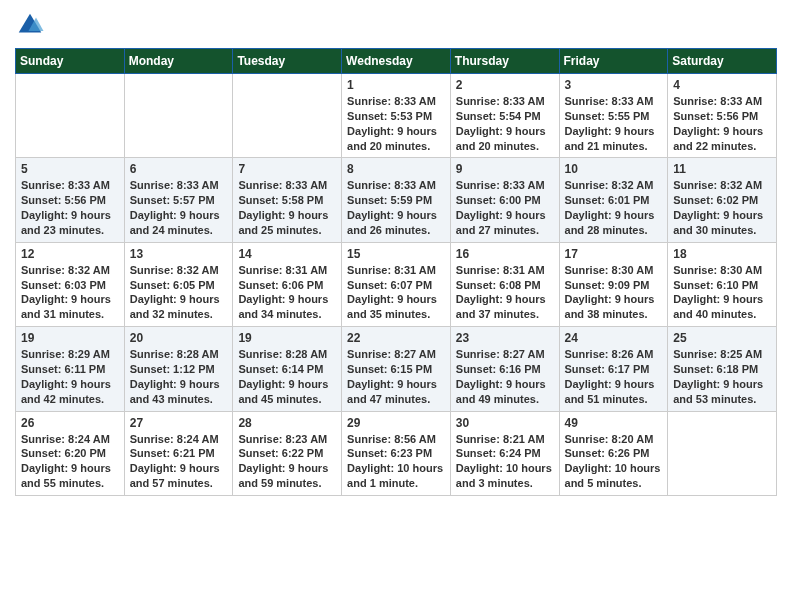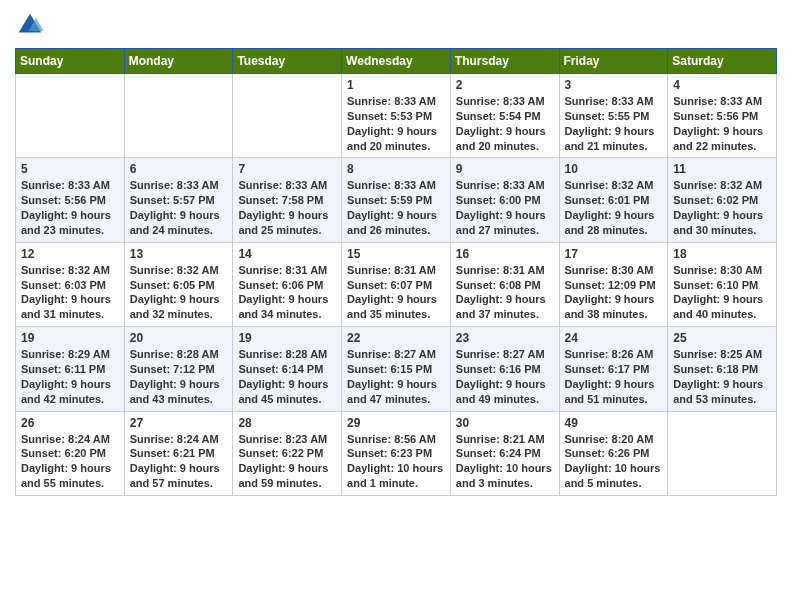--- a/index.html
+++ b/index.html
@@ -52,21 +52,21 @@
     .location {
       font-size: 14px;
       color: #555;
     }
     .calendar {
       width: 100%;
       border-collapse: collapse;
       border: 1px solid #bbb;
     }
     .calendar th {
-      background: #4d7c0f;
+      background: #14532d;
       color: #fff;
       font-size: 12px;
       font-weight: bold;
       padding: 5px 4px;
       text-align: left;
       border: 1px solid #1a5fa8;
     }
     .calendar td {
       width: calc(100% / 7);
       vertical-align: top;
@@ -182,21 +182,21 @@
             <div class="day-info">
               <div>Sunrise: 8:33 AM</div>
               <div>Sunset: 5:57 PM</div>
               <div>Daylight: 9 hours and 24 minutes.</div>
             </div>
           </td>
           <td>
             <div class="day-num">7</div>
             <div class="day-info">
               <div>Sunrise: 8:33 AM</div>
-              <div>Sunset: 7:58 PM</div>
+              <div>Sunset: 5:58 PM</div>
               <div>Daylight: 9 hours and 25 minutes.</div>
             </div>
           </td>
           <td>
             <div class="day-num">8</div>
             <div class="day-info">
               <div>Sunrise: 8:33 AM</div>
               <div>Sunset: 5:59 PM</div>
               <div>Daylight: 9 hours and 26 minutes.</div>
             </div>
@@ -264,21 +264,21 @@
             <div class="day-info">
               <div>Sunrise: 8:31 AM</div>
               <div>Sunset: 6:08 PM</div>
               <div>Daylight: 9 hours and 37 minutes.</div>
             </div>
           </td>
           <td>
             <div class="day-num">17</div>
             <div class="day-info">
               <div>Sunrise: 8:30 AM</div>
-              <div>Sunset: 12:09 PM</div>
+              <div>Sunset: 9:09 PM</div>
               <div>Daylight: 9 hours and 38 minutes.</div>
             </div>
           </td>
           <td>
             <div class="day-num">18</div>
             <div class="day-info">
               <div>Sunrise: 8:30 AM</div>
               <div>Sunset: 6:10 PM</div>
               <div>Daylight: 9 hours and 40 minutes.</div>
             </div>
@@ -290,21 +290,21 @@
             <div class="day-info">
               <div>Sunrise: 8:29 AM</div>
               <div>Sunset: 6:11 PM</div>
               <div>Daylight: 9 hours and 42 minutes.</div>
             </div>
           </td>
           <td>
             <div class="day-num">20</div>
             <div class="day-info">
               <div>Sunrise: 8:28 AM</div>
-              <div>Sunset: 7:12 PM</div>
+              <div>Sunset: 1:12 PM</div>
               <div>Daylight: 9 hours and 43 minutes.</div>
             </div>
           </td>
           <td>
             <div class="day-num">19</div>
             <div class="day-info">
               <div>Sunrise: 8:28 AM</div>
               <div>Sunset: 6:14 PM</div>
               <div>Daylight: 9 hours and 45 minutes.</div>
             </div>

